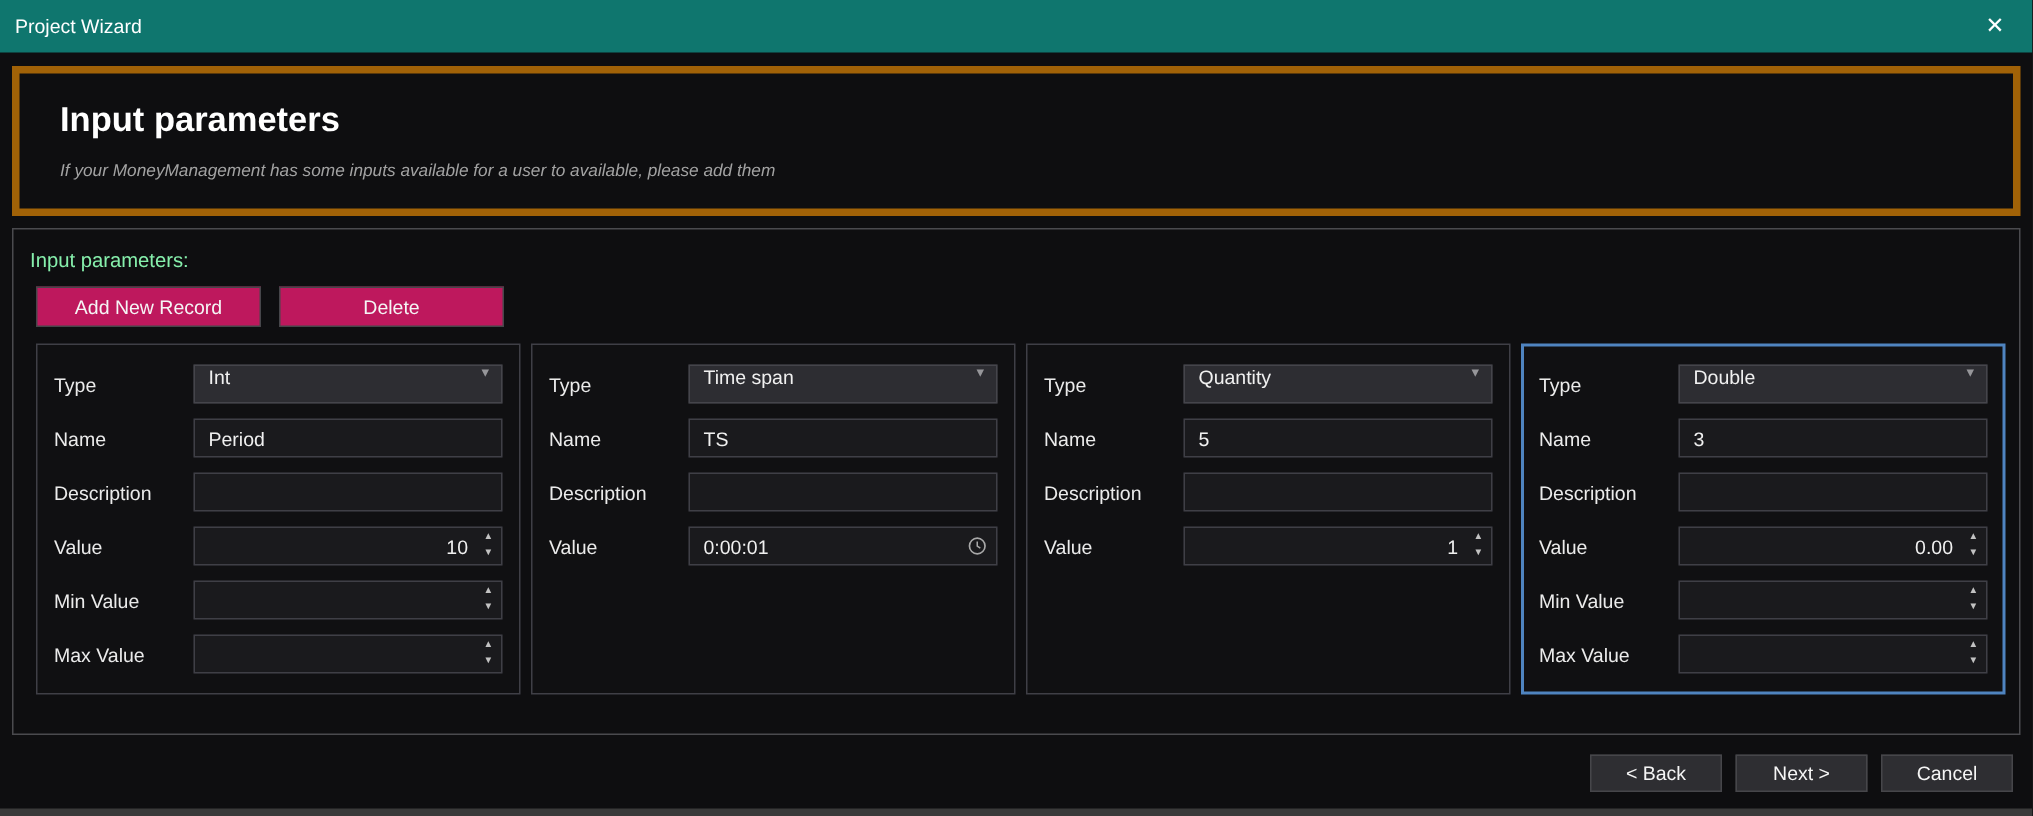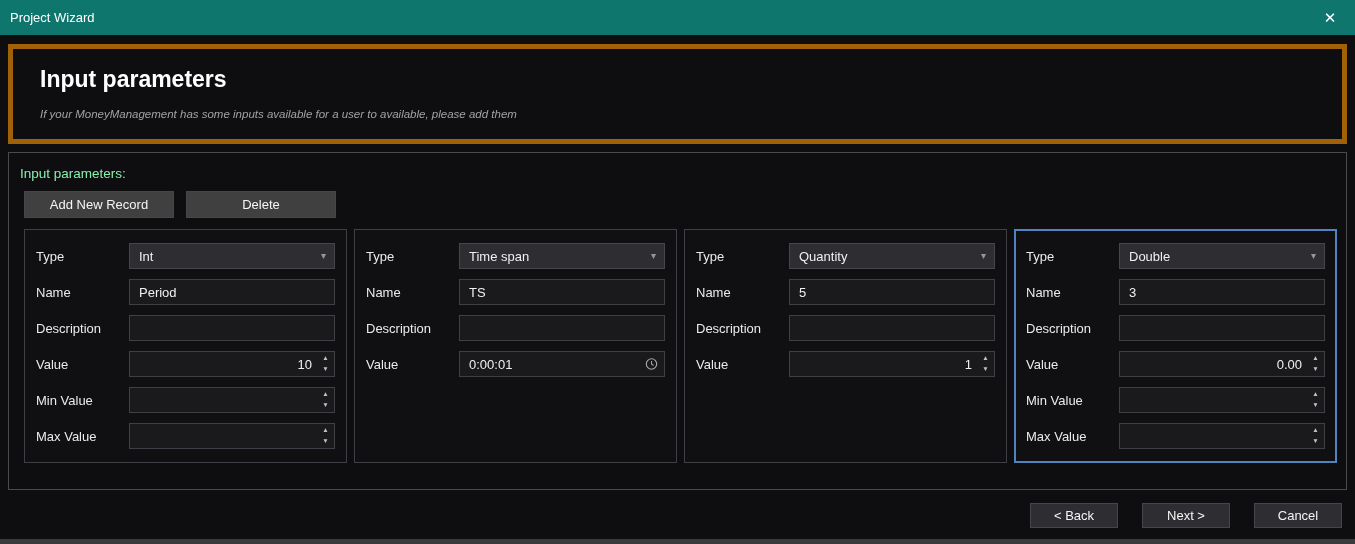--- a/index.html
+++ b/index.html
@@ -15,45 +15,45 @@
 
   
   .header-box { margin:9px 8px 0; border:5px solid #a16207; padding:17px 27px 19px; flex-shrink:0; }
   .header-box h1 { color:#ffffff; font-size:23px; font-weight:700; }
   .subtitle { margin-top:15px; color:#a2a2a2; font-size:11.5px; font-style:italic; }
 
   
   .main-box { flex:1; margin:8px; border:1px solid #4a4a4e; padding:11px 9px; display:flex; flex-direction:column; min-height:0; }
   .section-label { color:#86efac; font-size:13.5px; margin:2px 0 0 2px; }
   .toolbar { display:flex; gap:12px; margin:10px 0 0 6px; }
-  .btn { background:#404040; border:1px solid #46464a; color:#f5f5f5; font-size:13px; height:27px; font-family:inherit; cursor:pointer; }
+  .btn { background:#be185d; border:1px solid #46464a; color:#f5f5f5; font-size:13px; height:27px; font-family:inherit; cursor:pointer; }
   .toolbar .btn { width:150px; }
 
   
   .cards { display:flex; gap:7px; margin:11px 0 0 6px; align-items:stretch; }
   .card { width:343px; border:1px solid #3f3f46; padding:13px 11px; display:flex; flex-direction:column; gap:10px; background:#101012; }
   .card.selected { border:2px solid #4f84c0; padding:12px 10px; }
   .row { display:flex; align-items:center; height:26px; flex-shrink:0; }
   .row .label { width:93px; flex-shrink:0; color:#ebebeb; font-size:13px; }
   .ctrl { flex:1; height:26px; min-width:0; }
 
-  .dropdown { background:#2d2d32; border:1px solid #45454b; display:flex; align-items:center; justify-content:space-between; padding:0 8px 0 9px; cursor:pointer; }
+  .dropdown { background:#2d2d32; border:1px solid #45454b; display:flex; justify-content:space-between; padding:0 8px 0 9px; cursor:pointer; }
   .dd-value { color:#f0f0f0; font-size:13px; }
   .chev { color:#96969a; font-size:10px; line-height:1; }
 
   input.tbox { width:100%; height:100%; background:#1a1a1d; border:1px solid #3f3f46; color:#f0f0f0; font-size:13px; padding:0 9px; font-family:inherit; outline:none; }
   .wrap { position:relative; }
   .wrap.spin input { text-align:right; padding-right:22px; }
   .wrap.time input { padding-right:33px; }
   .arrows { position:absolute; right:2px; top:2px; bottom:2px; width:15px; display:flex; flex-direction:column; }
   .arrows span { flex:1; display:flex; align-items:center; justify-content:center; color:#c2c2c2; font-size:6.5px; line-height:1; cursor:pointer; }
   .clock { position:absolute; right:7px; top:50%; transform:translateY(-50%); display:flex; cursor:pointer; }
 
   
-  .footer { display:flex; justify-content:flex-end; gap:24px; padding:5px 13px 0; margin-bottom:11px; flex-shrink:0; }
+  .footer { display:flex; justify-content:flex-end; gap:9px; padding:5px 13px 0; margin-bottom:11px; flex-shrink:0; }
   .footer .btn { width:88px; height:25px; background:#2e2e32; }
   .bottom-strip { height:5px; background:#3a3a3a; flex-shrink:0; }
 </style>
 </head>
 <body>
 
 <div class="window">
 
   <div class="titlebar">
     <span class="title">Project Wizard</span>

